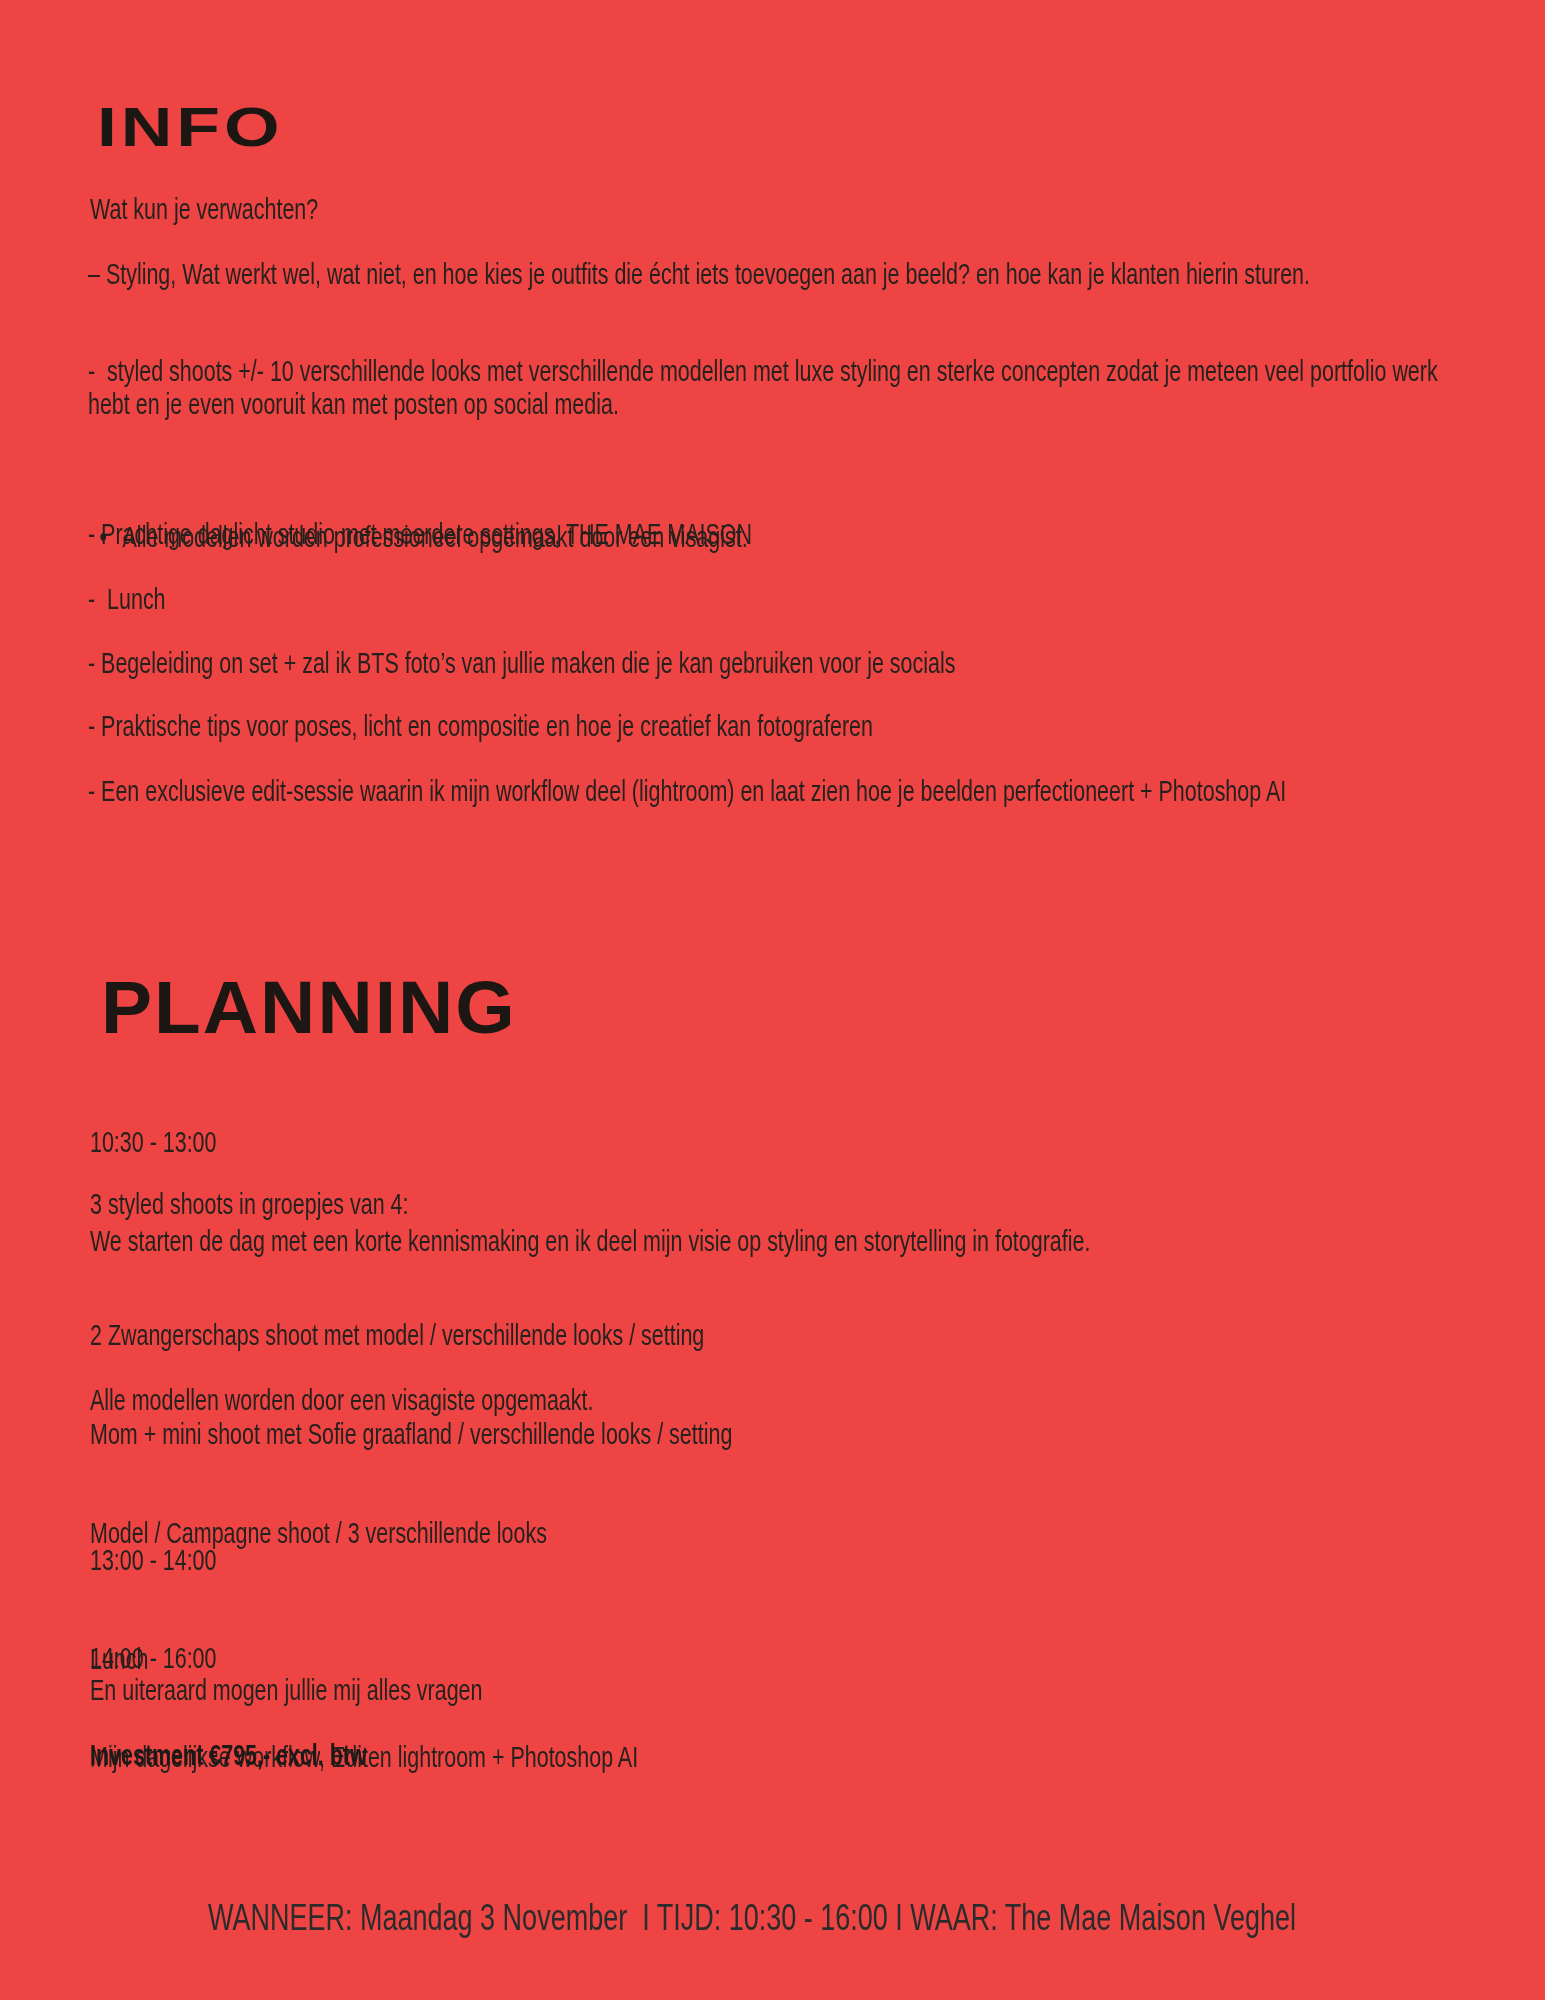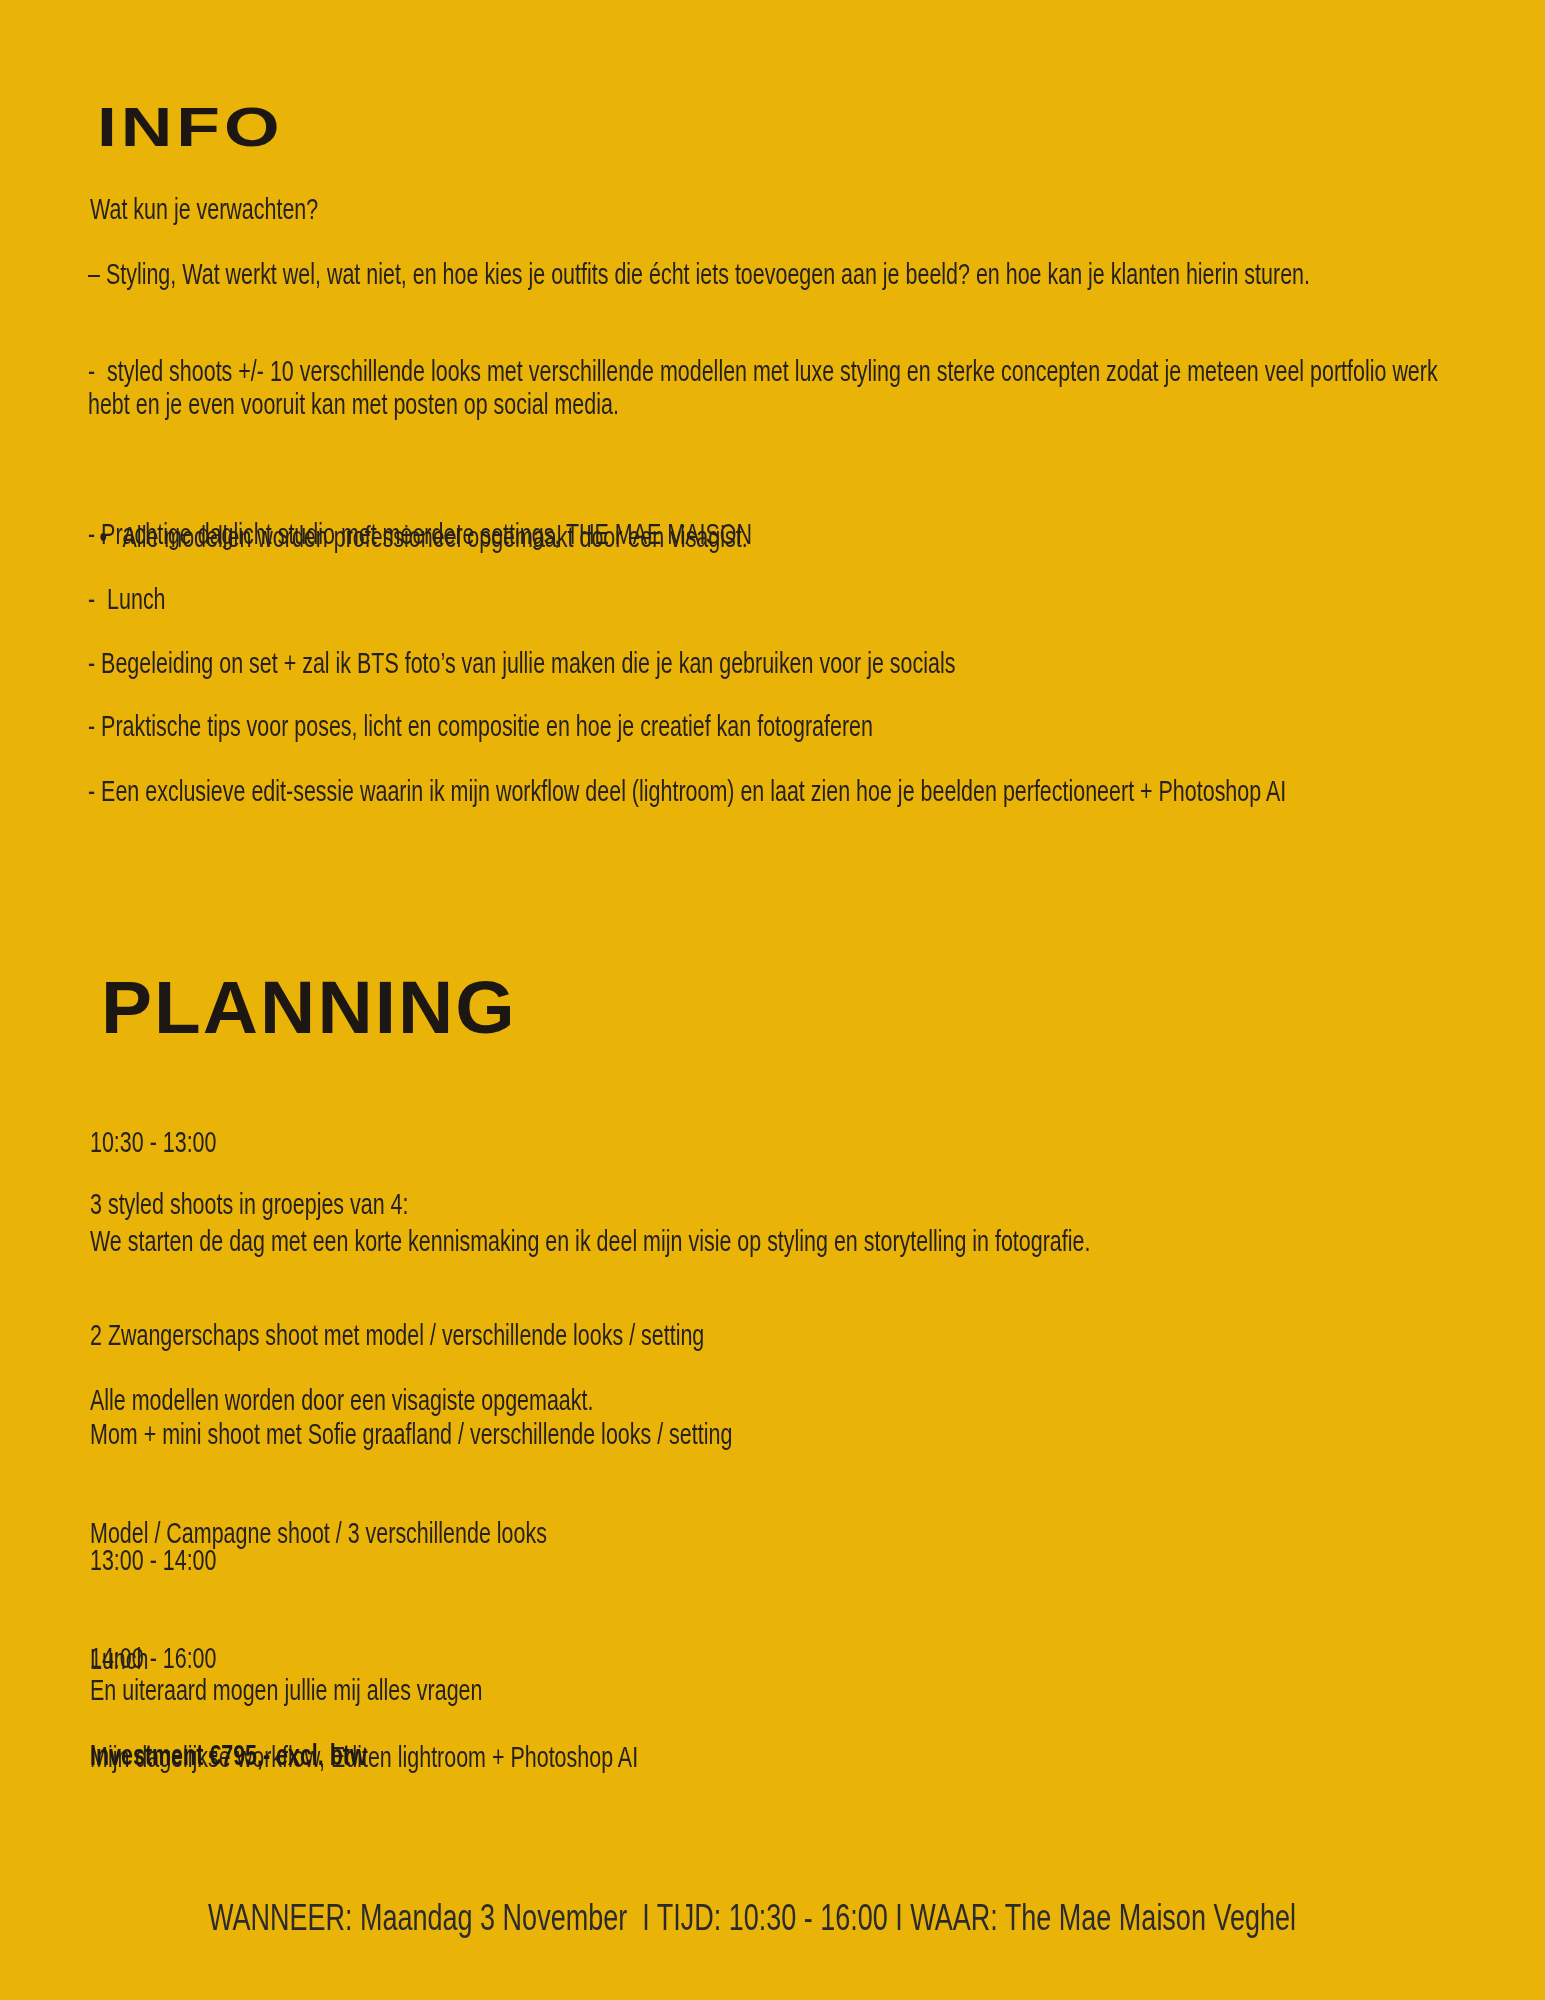--- a/index.html
+++ b/index.html
@@ -1,20 +1,20 @@
 <!DOCTYPE html>
 <html><head>
 <meta charset="utf-8">
 <style>
   html, body { margin: 0; padding: 0; background: #ffffff; }
   .page {
     position: relative;
     width: 1545px;
     height: 2000px;
-    background: #eab308;
+    background: #ef4444;
     font-family: "Liberation Sans", sans-serif;
     color: #211c18;
     overflow: hidden;
   }
   
   .t {
     position: absolute;
     font-size: 29px;
     line-height: 33px;
     white-space: pre-wrap;

